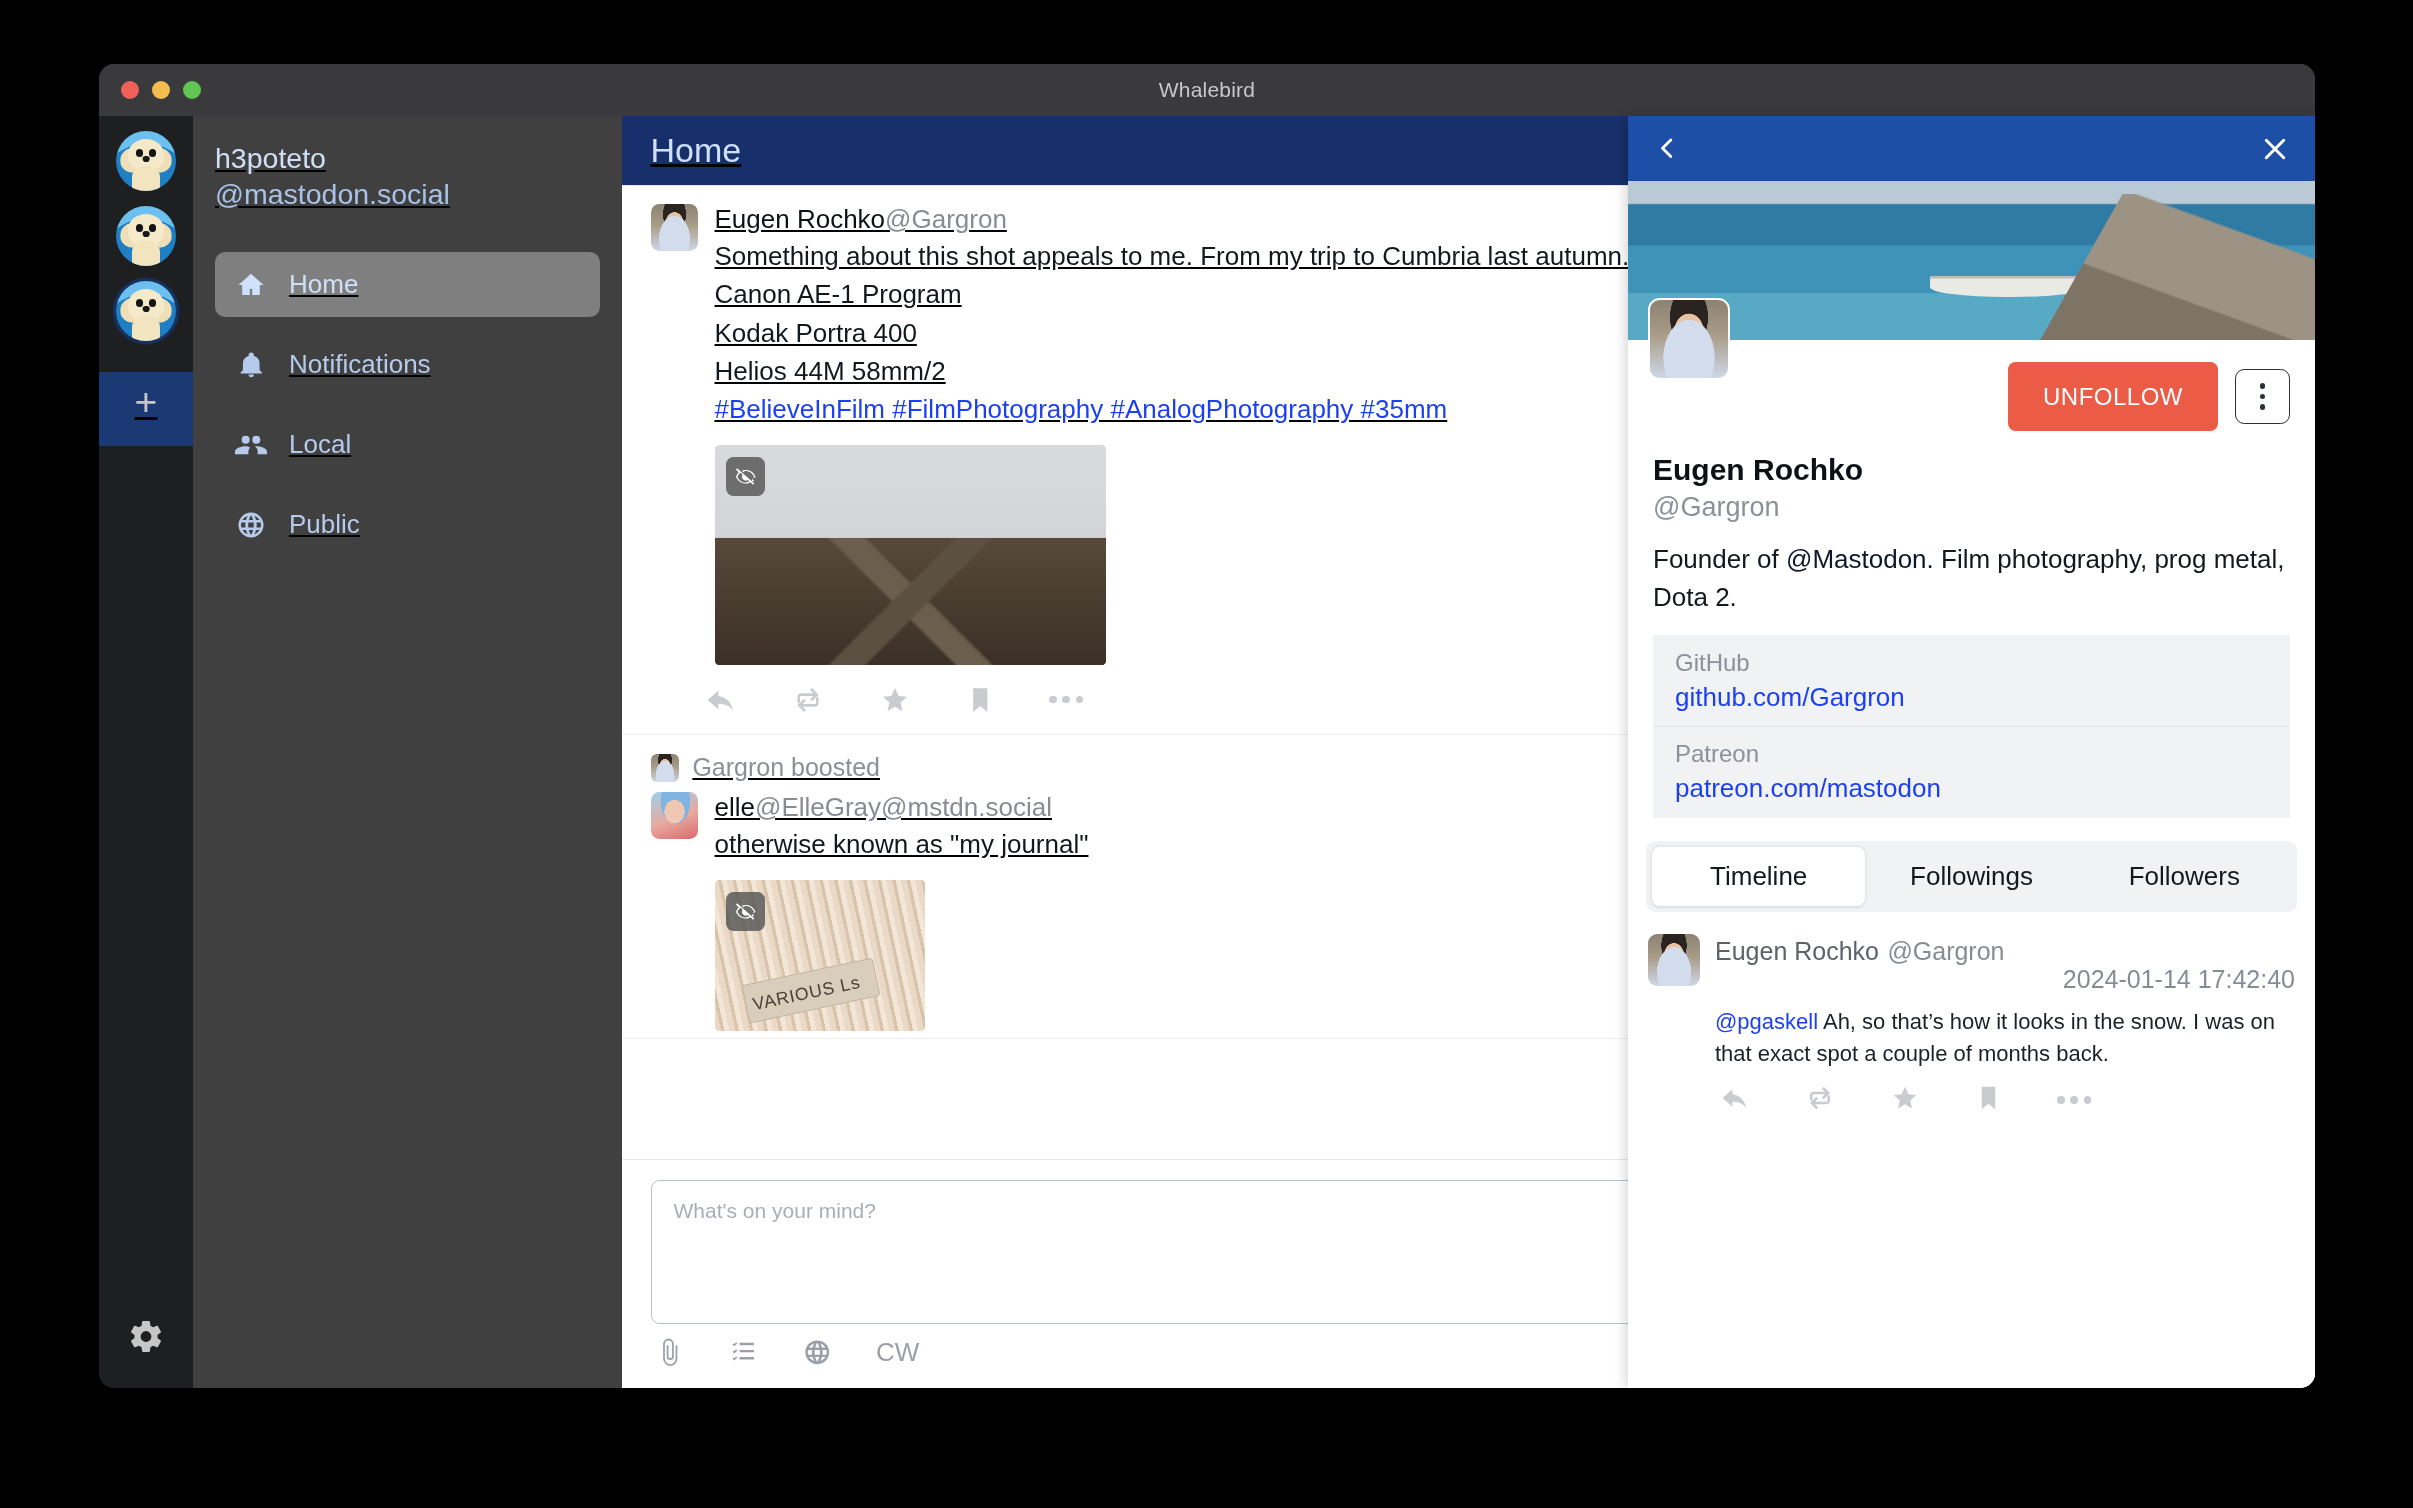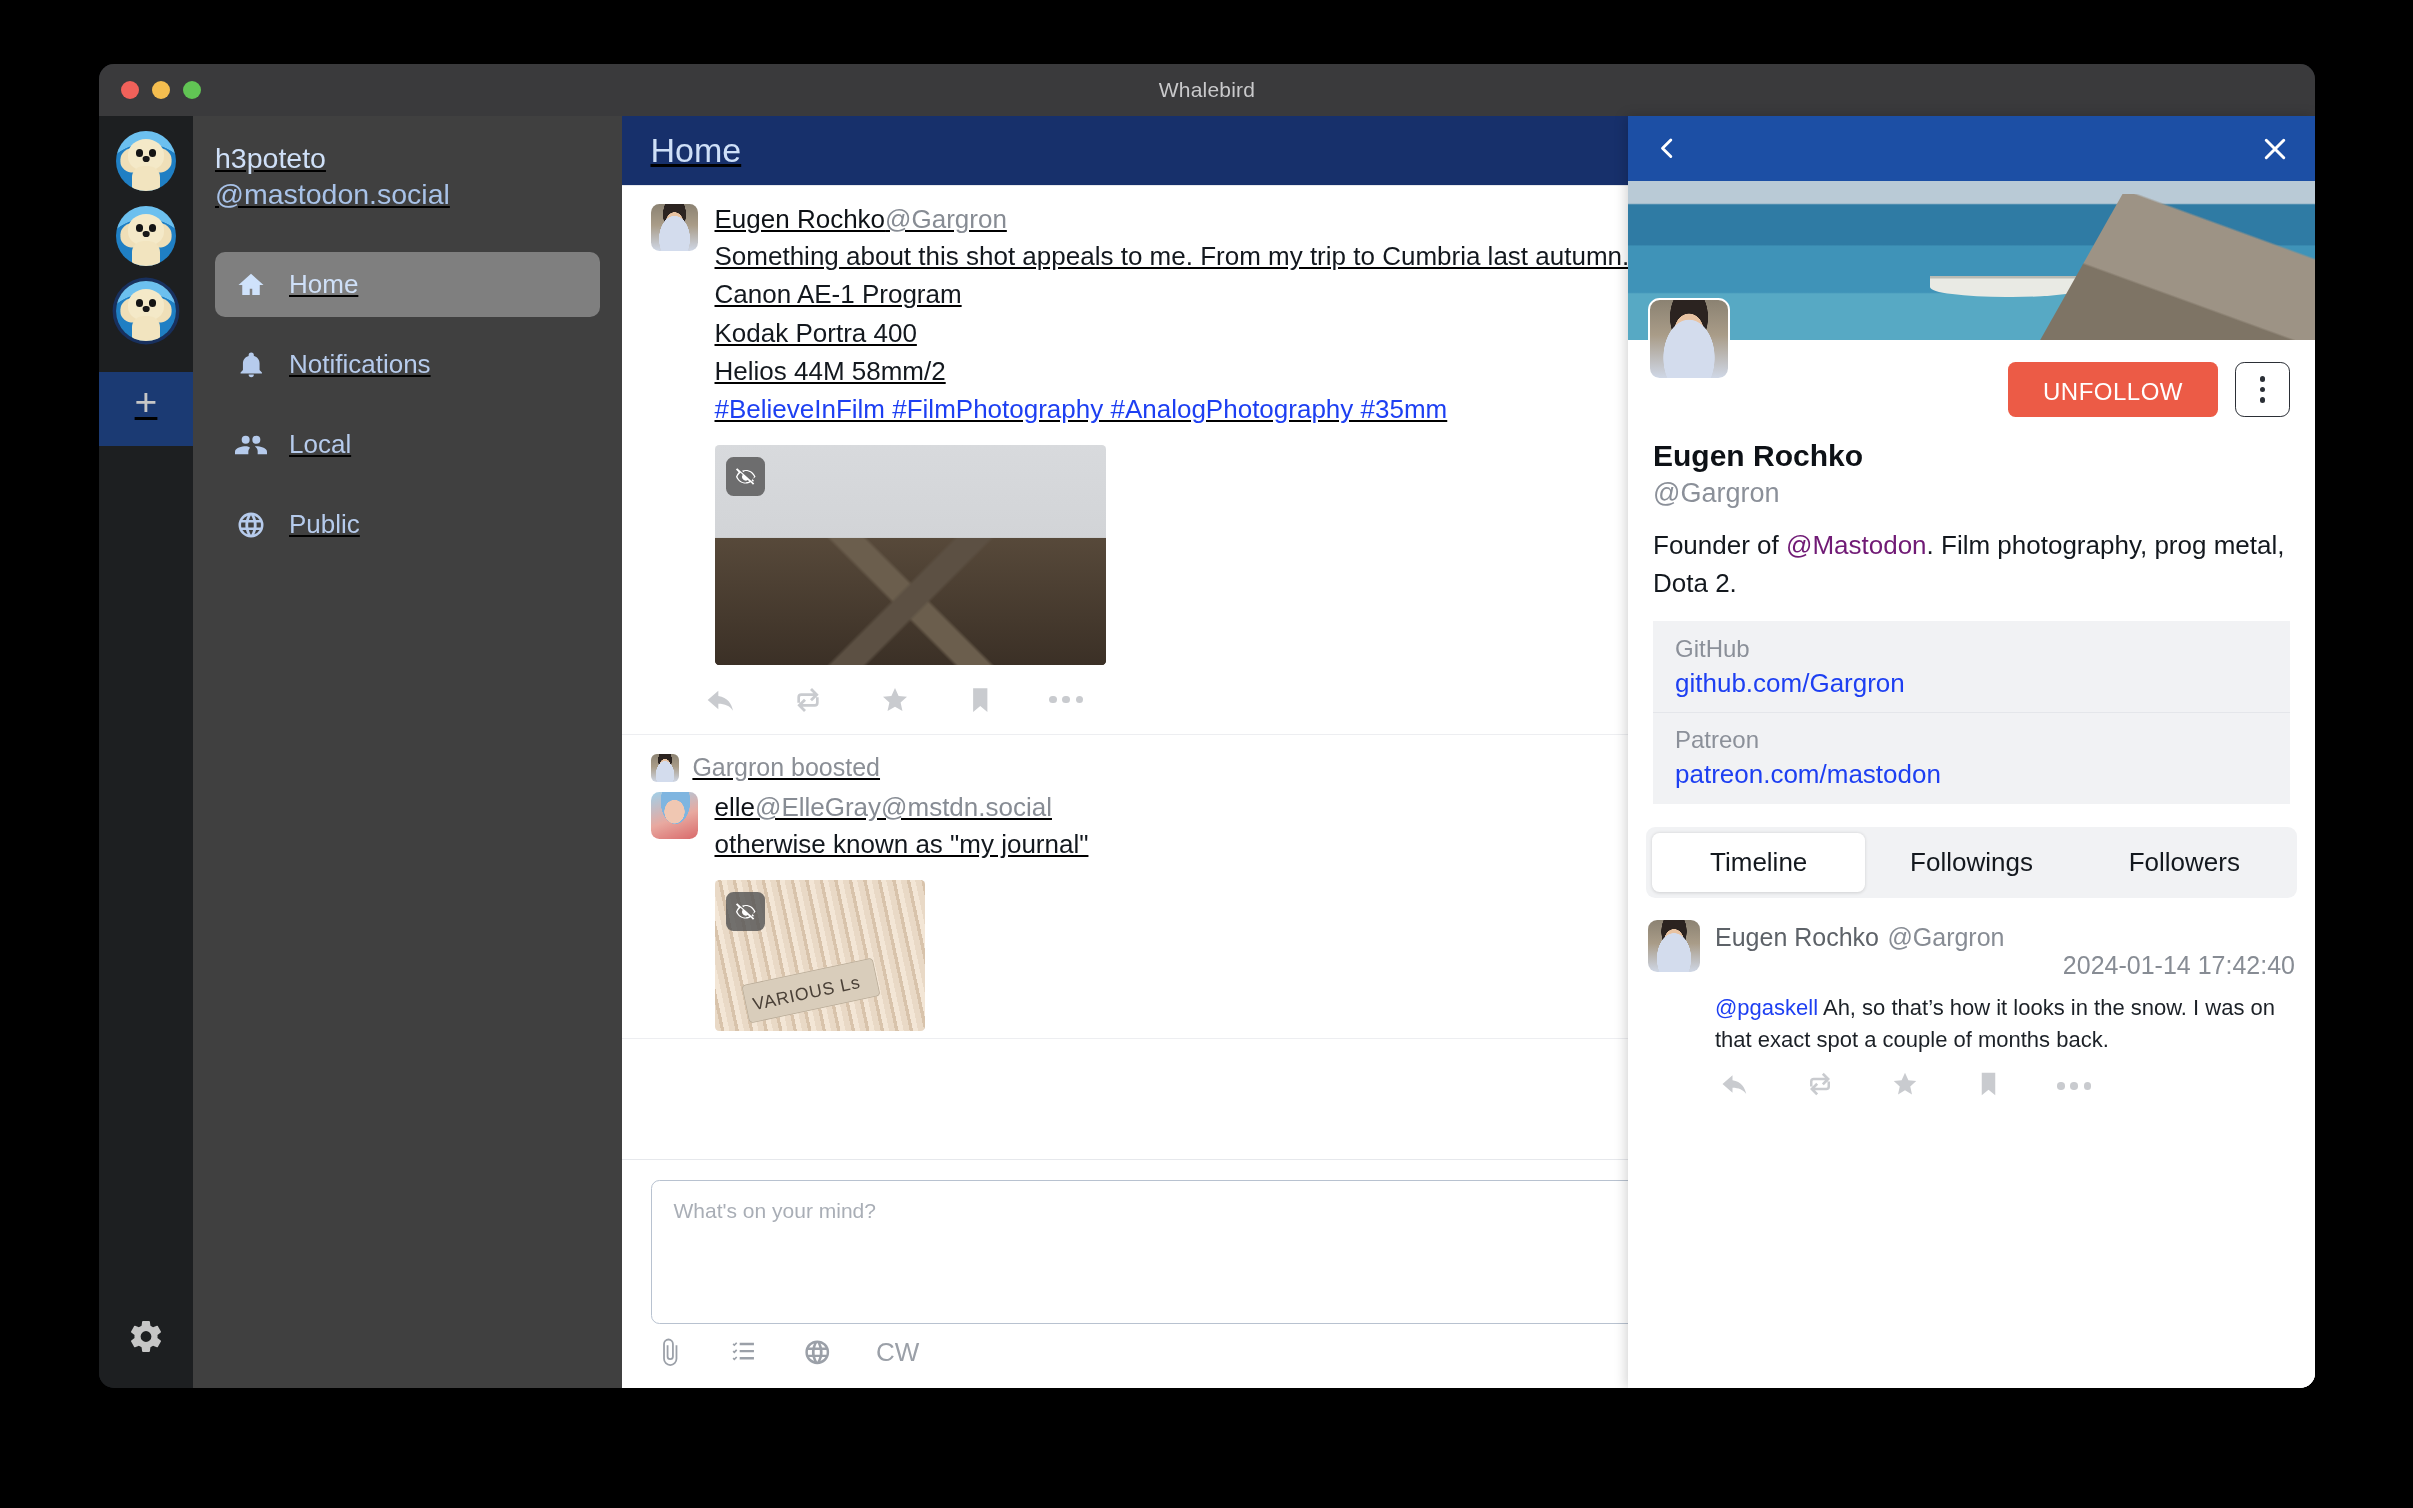--- a/index.html
+++ b/index.html
@@ -314,37 +314,37 @@
       radial-gradient(ellipse at 50% 22%, #2b2320 0 34%, transparent 35%),
       linear-gradient(180deg, #8b8272 0%, #a99c88 45%, #cfd7e6 100%);
   }
   #profile-actions {
     display: flex; align-items: center; justify-content: flex-end;
     gap: 17px; padding: 22px 25px 0 25px; flex: none;
   }
   #unfollow-btn {
     background: #ec5b46; color: #fff; border: 0;
     font-family: inherit; font-size: 24px; letter-spacing: 0.5px;
-    padding: 16px 35px; height: 55px; border-radius: 7.5px; cursor: pointer;
+    padding: 16px 35px; height: 69px; border-radius: 7.5px; cursor: pointer;
   }
   #more-btn {
     width: 55px; height: 55px; border: 1.3px solid #2b2f36;
     border-radius: 9.2px; background: #fff; cursor: pointer;
     display: flex; align-items: center; justify-content: center;
   }
   #more-btn .vdots { display: flex; flex-direction: column; gap: 5px; }
   #more-btn .vdots i { width: 5.9px; height: 5.9px; border-radius: 50%; background: #2b2f36; }
   #profile-identity { padding: 22px 25px 0 25px; flex: none; }
   #profile-name { font-size: 30px; font-weight: bold; color: #0d1116; }
   #profile-acct { font-size: 27px; color: #8b9099; margin-top: 5px; }
   #profile-bio {
     padding: 18.4px 25px 0 25px; font-size: 26px; line-height: 1.45;
     color: #13181e; flex: none;
   }
-  #profile-bio .mention { color: #701a75; }
+  #profile-bio .mention { color: #0f172a; }
   #profile-fields { margin: 18.4px 25px 0 25px; background: #f1f2f4; flex: none; }
   .pfield { padding: 13.4px 22px; border-bottom: 0.8px solid #e4e6ea; }
   .pfield:last-child { border-bottom: 0; }
   .pfield-name { font-size: 24px; color: #8b9099; }
   .pfield-value { font-size: 26px; color: #1d3ff2; margin-top: 5px; }
 
   #profile-tabs {
     margin: 23.5px 18.4px 0 18.4px; background: #f1f2f4; border-radius: 9.2px;
     display: flex; padding: 5.9px; flex: none;
   }

